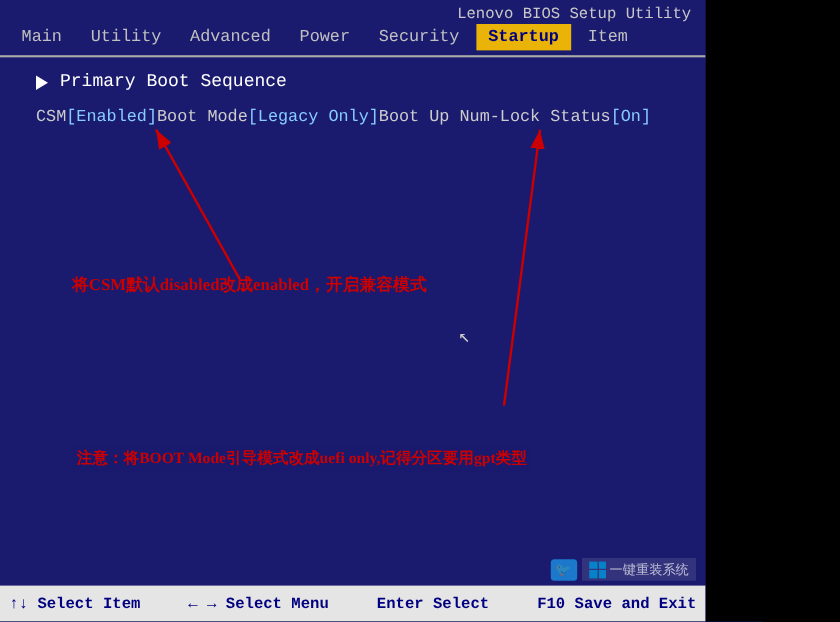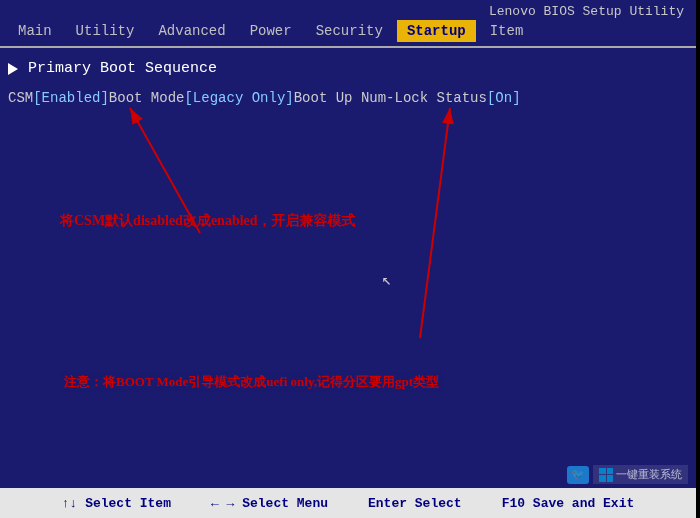--- a/index.html
+++ b/index.html
@@ -6,21 +6,21 @@
 
     body {
       width: 700px;
       height: 518px;
       overflow: hidden;
       background: #000;
       font-family: 'Courier New', Courier, monospace;
     }
 
     .screen {
-      width: 696px;
+      width: 588px;
       height: 518px;
       position: relative;
       background: #1a1a6e;
       overflow: hidden;
     }
 
     
     .watermark {
       position: absolute;
       top: 50%;
@@ -92,21 +92,21 @@
     }
 
     
     .content-area {
       position: absolute;
       top: 48px;
       left: 0;
       right: 0;
       bottom: 30px;
       background: #1a1a6e;
-      padding: 12px 8px;
+      padding: 12px 30px;
     }
 
     .section-title {
       color: #ffffff;
       font-size: 15px;
       font-family: 'Courier New', monospace;
       margin-bottom: 12px;
       display: flex;
       align-items: center;
       gap: 6px;
@@ -312,21 +312,21 @@
         <marker id="arrowhead2" markerWidth="8" markerHeight="6" refX="8" refY="3" orient="auto">
           <polygon points="0 0, 8 3, 0 6" fill="#cc0000"></polygon>
         </marker>
       </defs>
 
       <line x1="200" y1="185" x2="130" y2="60" stroke="#cc0000" stroke-width="2" marker-end="url(#arrowhead1)"></line>
 
       <line x1="420" y1="290" x2="450" y2="60" stroke="#cc0000" stroke-width="2" marker-end="url(#arrowhead2)"></line>
     </svg>
 
-    <div class="annotation-text" style="left: 60px; top: 164px;">将CSM默认disabled改成enabled，开启兼容模式</div>
+    <div class="annotation-text" style="left: 60px; top: 181px;">将CSM默认disabled改成enabled，开启兼容模式</div>
 
     <div class="annotation-text-2" style="left: 60px; top: 295px; margin-top: 28px;">注意：将BOOT Mode引导模式改成uefi only,记得分区要用gpt类型</div>
 
     <div style="position:absolute; left: 382px; top: 225px; color: #ccc; font-size: 16px; line-height:1;">
       ↖
     </div>
   </div>
 
   <div class="brand-watermark">
     <div class="brand-logo">🐦</div>

